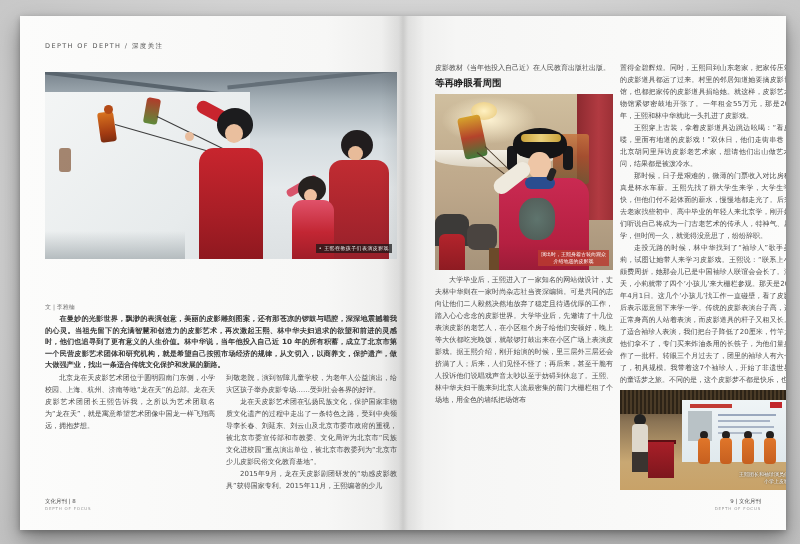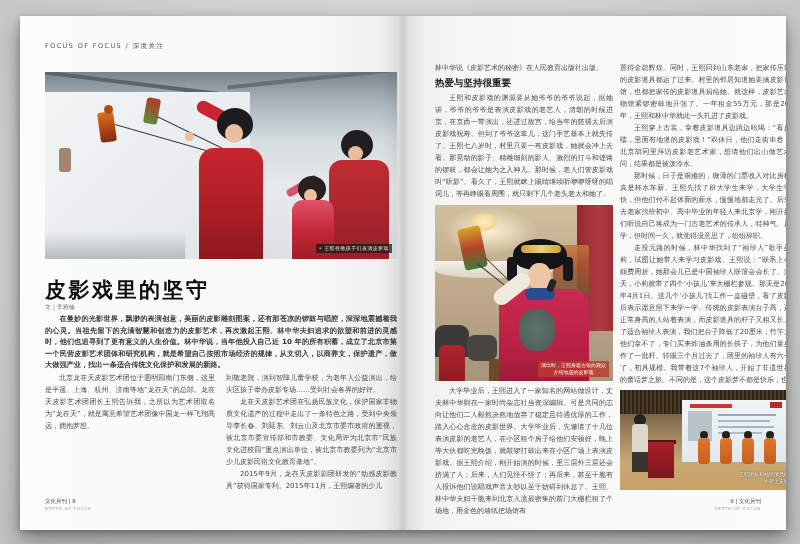--- a/index.html
+++ b/index.html
@@ -133,21 +133,21 @@
   .p2 .cap{right:4px;bottom:5px;color:#fff;font-size:5px;line-height:7px;text-align:right;
            text-shadow:0 0 2px rgba(0,0,0,.9);}
 </style>
 </head>
 <body>
 
 <div class="stage">
   <div class="spread">
 
     <div class="page page-left">
-      <div class="abs hdr">FOCUS OF FOCUS / 深度关注</div>
+      <div class="abs hdr">DEPTH OF DEPTH / 深度关注</div>
 
       <div class="mp">
         <div class="beam1"></div>
         <div class="beam2"></div>
         <div class="screen"></div>
         <div class="pp1"></div>
         <div class="pp1h"></div>
         <div class="pp2"></div>
         <div class="pp3"></div>
         <div class="stick1"></div>
@@ -161,44 +161,42 @@
         <div class="w2face"></div>
         <div class="w2body"></div>
         <div class="charm2"></div>
         <div class="charm"></div>
         <div class="chface"></div>
         <div class="chbody"></div>
         <div class="fg"></div>
         <div class="cap">• 王熙在教孩子们表演皮影戏</div>
       </div>
 
-      <div class="abs title">皮影戏里的坚守</div>
       <div class="abs byline">文 | 李雅楠</div>
       <div class="abs intro">在曼妙的光影世界，飘渺的表演创意，美丽的皮影雕刻图案，还有那苍凉的锣鼓与唱腔，深深地震撼着我的心灵。当祖先留下的充满智慧和创造力的皮影艺术，再次激起王熙、林中华夫妇追求的欲望和前进的灵感时，他们也追寻到了更有意义的人生价值。林中华说，当年他投入自己近 10 年的所有积蓄，成立了北京市第一个民营皮影艺术团体和研究机构，就是希望自己按照市场经济的规律，从文切入，以商养文，保护遗产，做大做强产业，找出一条适合传统文化保护和发展的新路。</div>
 
       <div class="col lcol1">
-        <p>北京龙在天皮影艺术团位于圆明园南门东侧，这里是平遥、上海、杭州、济南等地“龙在天”的总部。龙在天皮影艺术团团长王熙告诉我，之所以为艺术团取名为“龙在天”，就是寓意希望艺术团像中国龙一样飞翔高远，拥抱梦想。</p>
+        <p>北京龙在天皮影艺术团位于圆明园南门东侧，小学校园、上海、杭州、济南等地“龙在天”的总部。龙在天皮影艺术团团长王熙告诉我，之所以为艺术团取名为“龙在天”，就是寓意希望艺术团像中国龙一样飞翔高远，拥抱梦想。</p>
       </div>
       <div class="col lcol2">
         <p class="cont">到敬老院，演到智障儿童学校，为老年人公益演出，给灾区孩子举办皮影专场……受到社会各界的好评。</p>
         <p>龙在天皮影艺术团在弘扬民族文化，保护国家非物质文化遗产的过程中走出了一条特色之路，受到中央领导李长春、刘延东、刘云山及北京市委市政府的重视，被北京市委宣传部和市教委、文化局评为北京市“民族文化进校园”重点演出单位，被北京市教委列为“北京市少儿皮影民俗文化教育基地”。</p>
         <p>2015年9月，龙在天皮影剧团研发的“动感皮影教具”获得国家专利。2015年11月，王熙编著的少儿</p>
       </div>
 
       <div class="abs foot footL">
         <div>文化月刊 | 8</div>
         <div class="sub">DEPTH OF FOCUS</div>
       </div>
     </div>
 
     <div class="page page-right">
       <div class="col rcol1">
-        <p class="cont">林中华说《皮影艺术的秘密》在人民教育出版社出版。</p>
-        <div class="subhead">热爱与坚持很重要</div>
-        <p>王熙和皮影戏的渊源要从她爷爷的爷爷说起，据她讲，爷爷的爷爷是表演皮影戏的老艺人，清朝的时候进京，在京西一带演出，还进过故宫，给当年的慈禧太后演皮影戏祝寿。但到了爷爷这辈儿，这门手艺基本上就失传了。王熙七八岁时，村里只要一有皮影戏，她就会冲上去看。那晃动的影子、精雕细刻的影人、激烈的打斗和铿锵的锣鼓，都会让她为之入神儿。那时候，老人们管皮影戏叫“听影”。看久了，王熙就眯上眼睛继续听咿咿呀呀的唱词儿，等再睁眼看周围，就只剩下几个老头老太和她了。</p>
+        <p class="cont">皮影教材《当年他投入自己近》在人民教育出版社出版。</p>
+        <div class="subhead">等再睁眼看周围</div>
 
         <div class="p1">
           <div class="glow"></div>
           <div class="light"></div>
           <div class="curtain"></div>
           <div class="banner"></div>
           <div class="canopy"></div>
           <div class="pup"></div>
           <div class="stickA"></div>
           <div class="stickB"></div>

